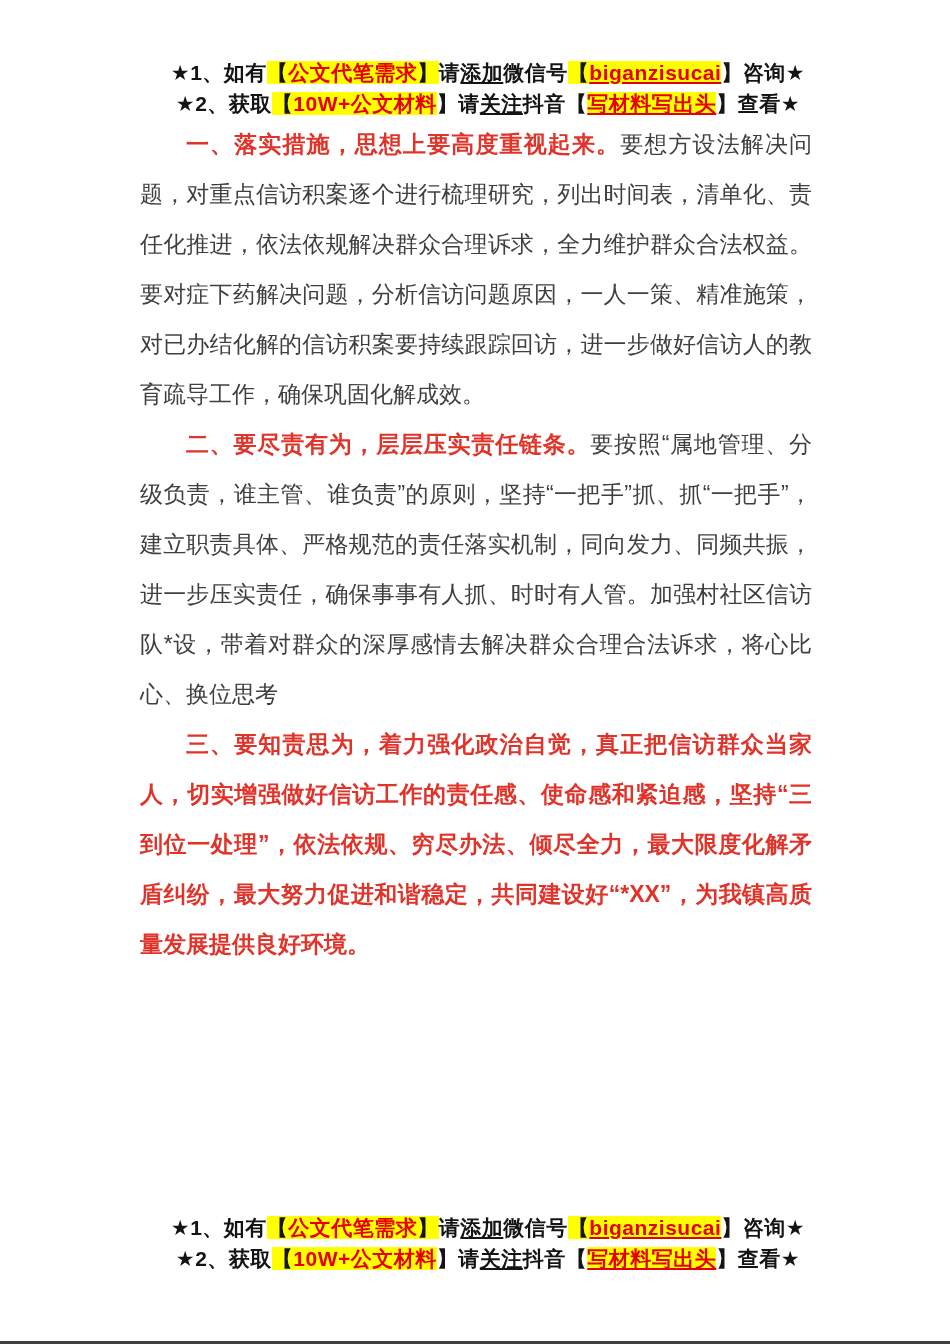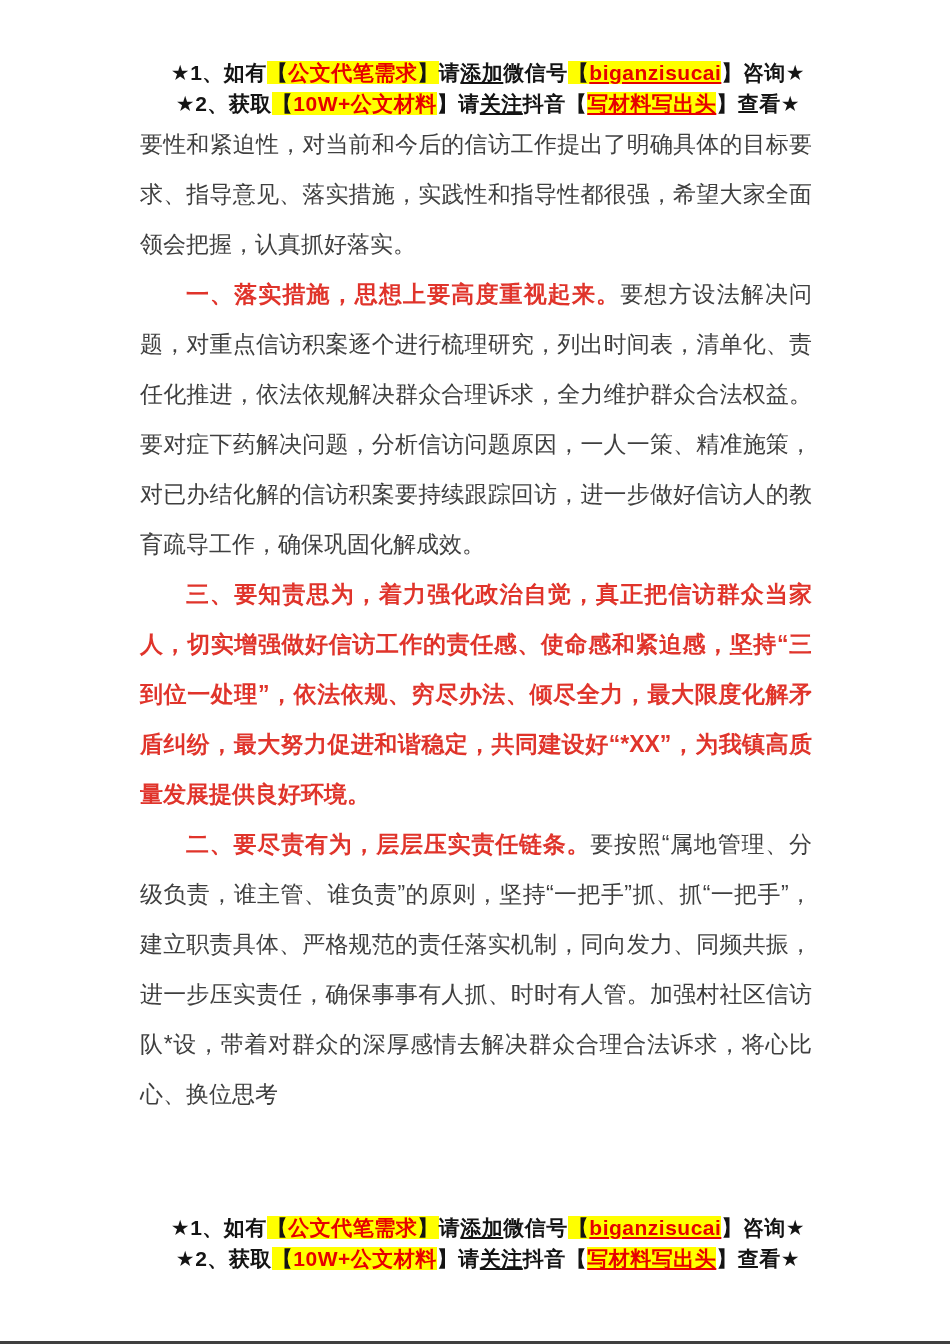--- a/index.html
+++ b/index.html
@@ -73,24 +73,23 @@
   <div class="promo promo-header">
     <div class="promo-line">
       <span>★1、如有</span><span class="hl"><span>【</span><span class="hl-red">公文代笔需求</span><span>】</span></span><span>请</span><span class="u-black">添加</span><span>微信号</span><span class="hl"><span>【</span><span class="hl-red-u">biganzisucai</span></span><span>】</span><span>咨询★</span>
     </div>
     <div class="promo-line">
       <span>★2、获取</span><span class="hl"><span>【</span><span class="hl-red">10W+公文材料</span></span><span>】</span><span>请</span><span class="u-black">关注</span><span>抖音</span><span>【</span><span class="hl"><span class="hl-red-u">写材料写出头</span></span><span>】</span><span>查看★</span>
     </div>
   </div>
 
   <div class="doc">
-    <p class="para no-indent"><span>要性和紧迫性，对当前和今后的信访工作提出了明确具体的目标要求、指导意见、落实措施，实践性和指导性都很强，希望大家全面领会把握，认真抓好落实。</span></p>
     <p class="para"><span class="lead-red">一、落实措施，思想上要高度重视起来。</span><span>要想方设法解决问题，对重点信访积案逐个进行梳理研究，列出时间表，清单化、责任化推进，依法依规解决群众合理诉求，全力维护群众合法权益。要对症下药解决问题，分析信访问题原因，一人一策、精准施策，对已办结化解的信访积案要持续跟踪回访，进一步做好信访人的教育疏导工作，确保巩固化解成效。</span></p>
+    <p class="para"><span class="lead-red">二、要尽责有为，层层压实责任链条。</span><span>要按照“属地管理、分级负责，谁主管、谁负责”的原则，坚持“一把手”抓、抓“一把手”，建立职责具体、严格规范的责任落实机制，同向发力、同频共振，进一步压实责任，确保事事有人抓、时时有人管。加强村社区信访队*设，带着对群众的深厚感情去解决群众合理合法诉求，将心比心、换位思考</span></p>
     <p class="para para-red"><span>三、要知责思为，着力强化政治自觉，真正把信访群众当家人，切实增强做好信访工作的责任感、使命感和紧迫感，坚持“三到位一处理”，依法依规、穷尽办法、倾尽全力，最大限度化解矛盾纠纷，最大努力促进和谐稳定，共同建设好“*XX”，为我镇高质量发展提供良好环境。</span></p>
-    <p class="para"><span class="lead-red">二、要尽责有为，层层压实责任链条。</span><span>要按照“属地管理、分级负责，谁主管、谁负责”的原则，坚持“一把手”抓、抓“一把手”，建立职责具体、严格规范的责任落实机制，同向发力、同频共振，进一步压实责任，确保事事有人抓、时时有人管。加强村社区信访队*设，带着对群众的深厚感情去解决群众合理合法诉求，将心比心、换位思考</span></p>
   </div>
 
   <div class="promo promo-footer">
     <div class="promo-line">
       <span>★1、如有</span><span class="hl"><span>【</span><span class="hl-red">公文代笔需求</span><span>】</span></span><span>请</span><span class="u-black">添加</span><span>微信号</span><span class="hl"><span>【</span><span class="hl-red-u">biganzisucai</span></span><span>】</span><span>咨询★</span>
     </div>
     <div class="promo-line">
       <span>★2、获取</span><span class="hl"><span>【</span><span class="hl-red">10W+公文材料</span></span><span>】</span><span>请</span><span class="u-black">关注</span><span>抖音</span><span>【</span><span class="hl"><span class="hl-red-u">写材料写出头</span></span><span>】</span><span>查看★</span>
     </div>
   </div>

